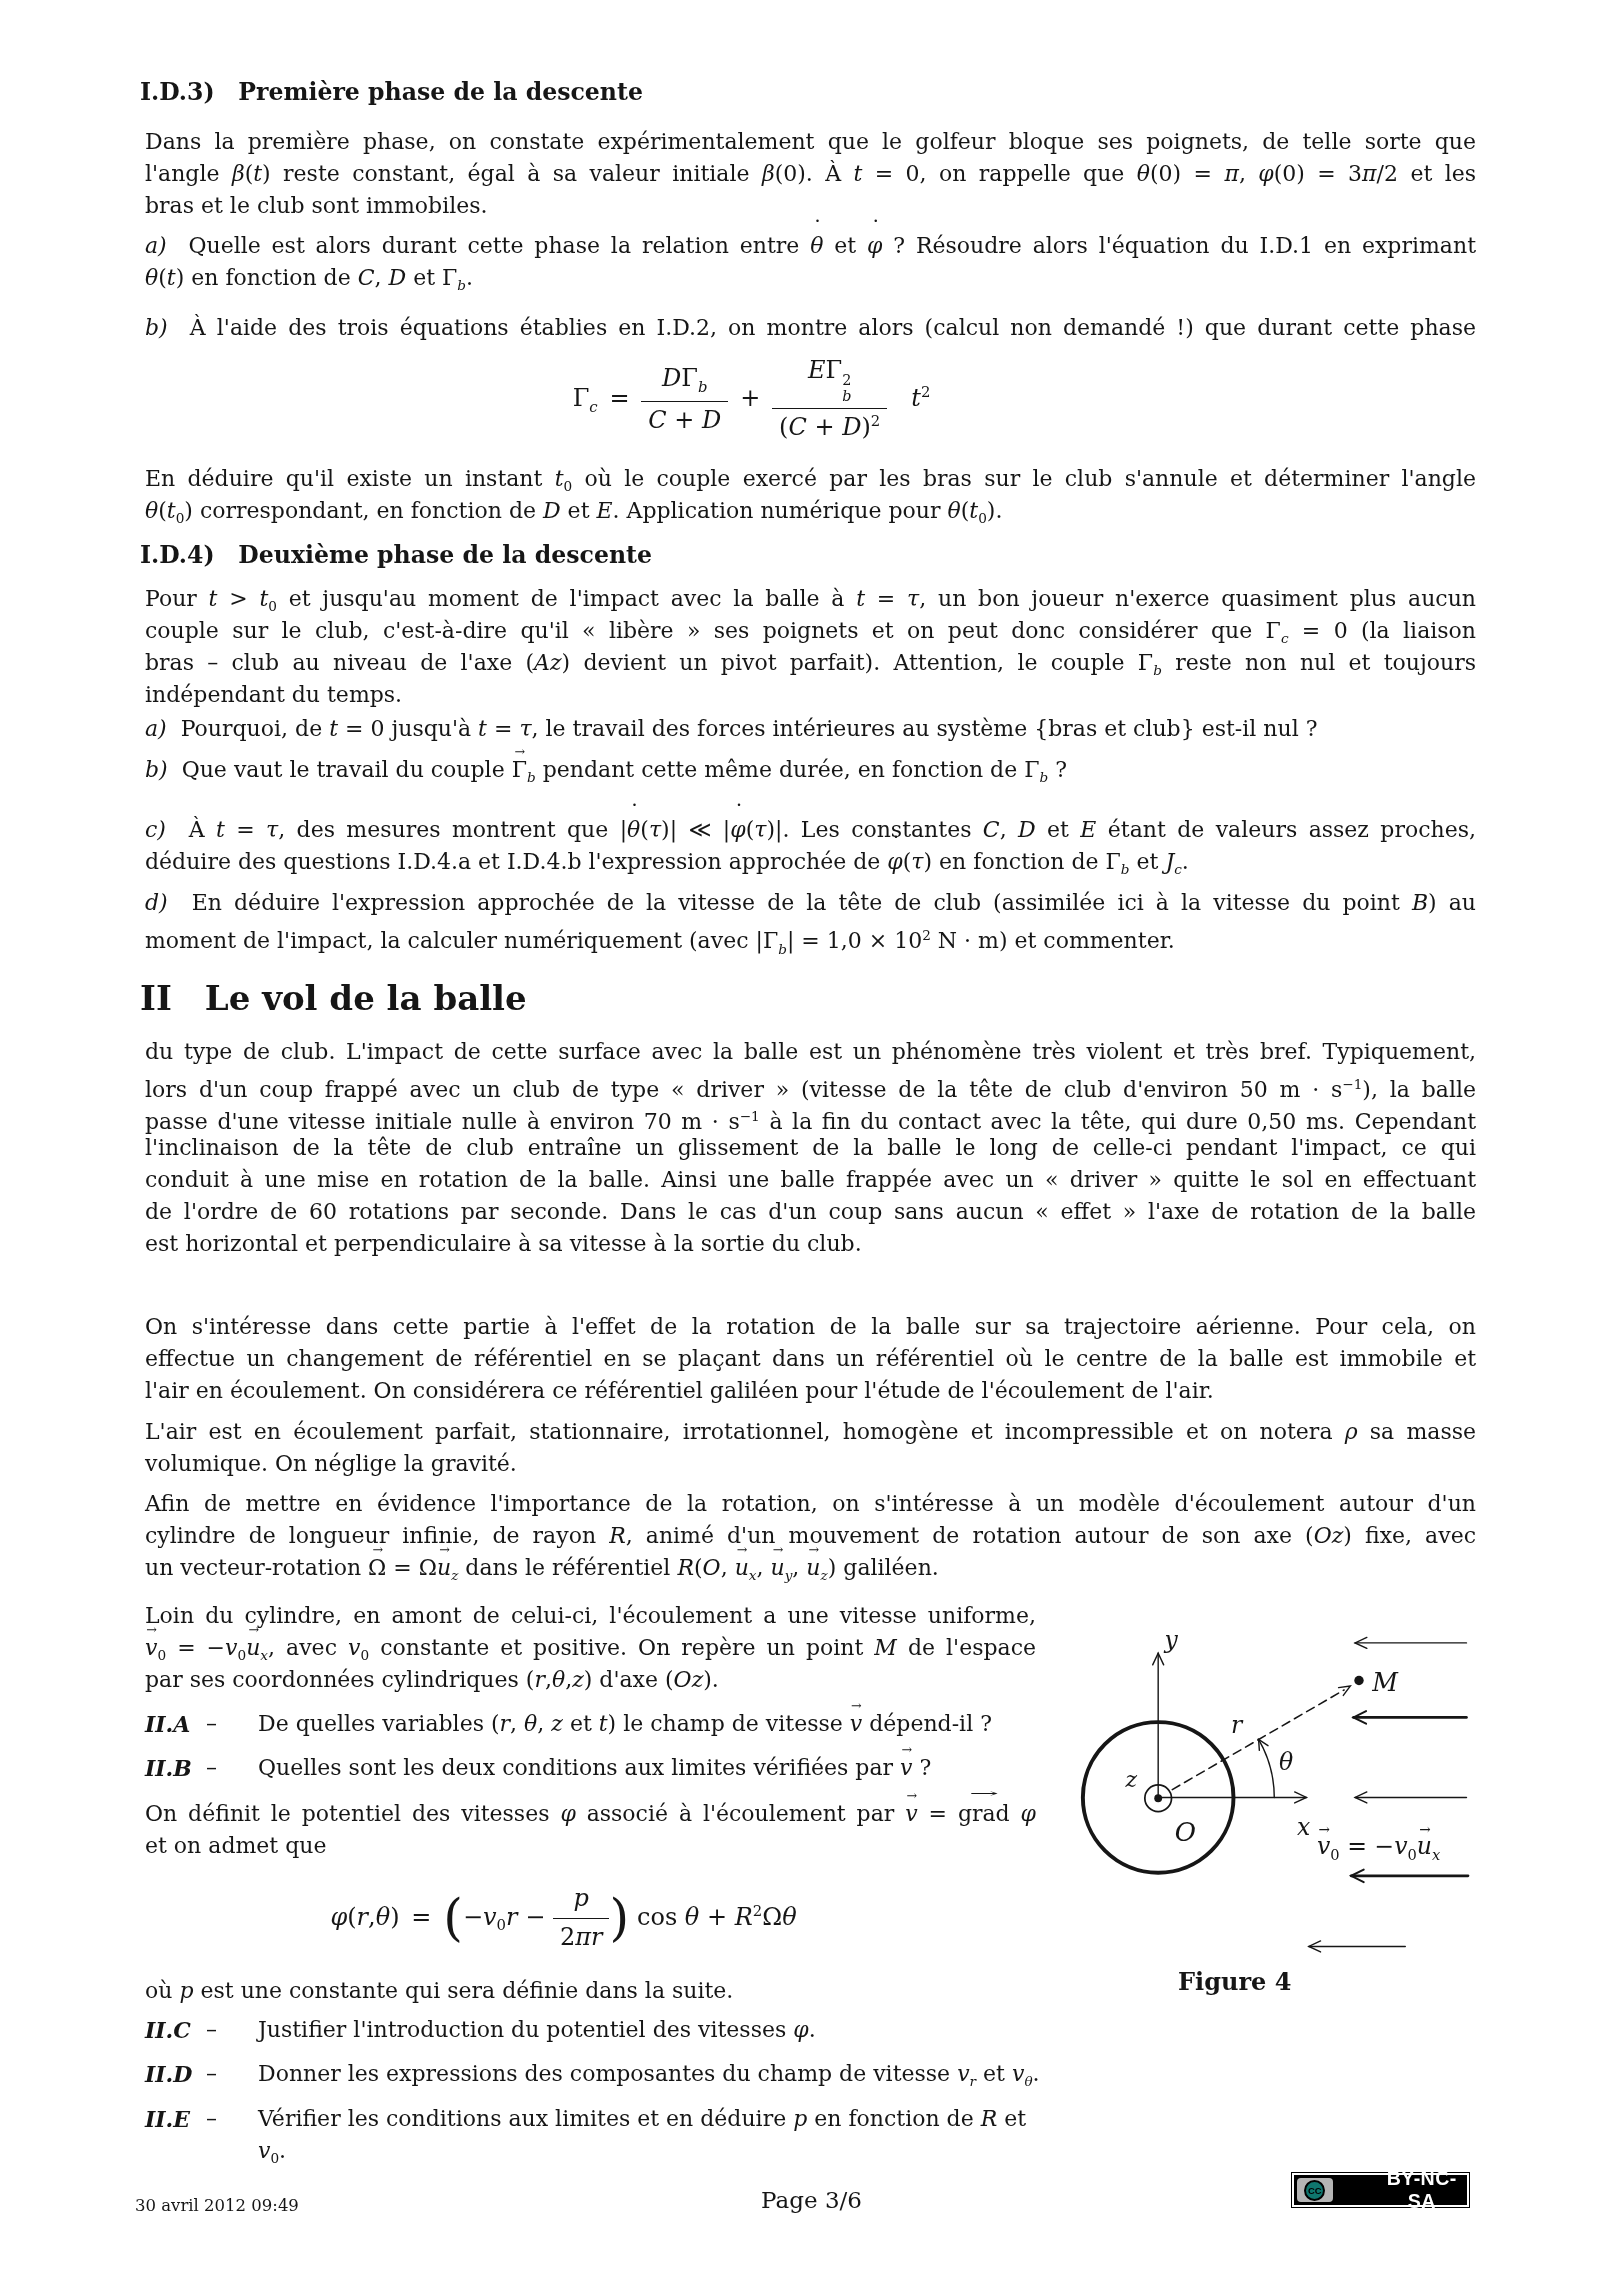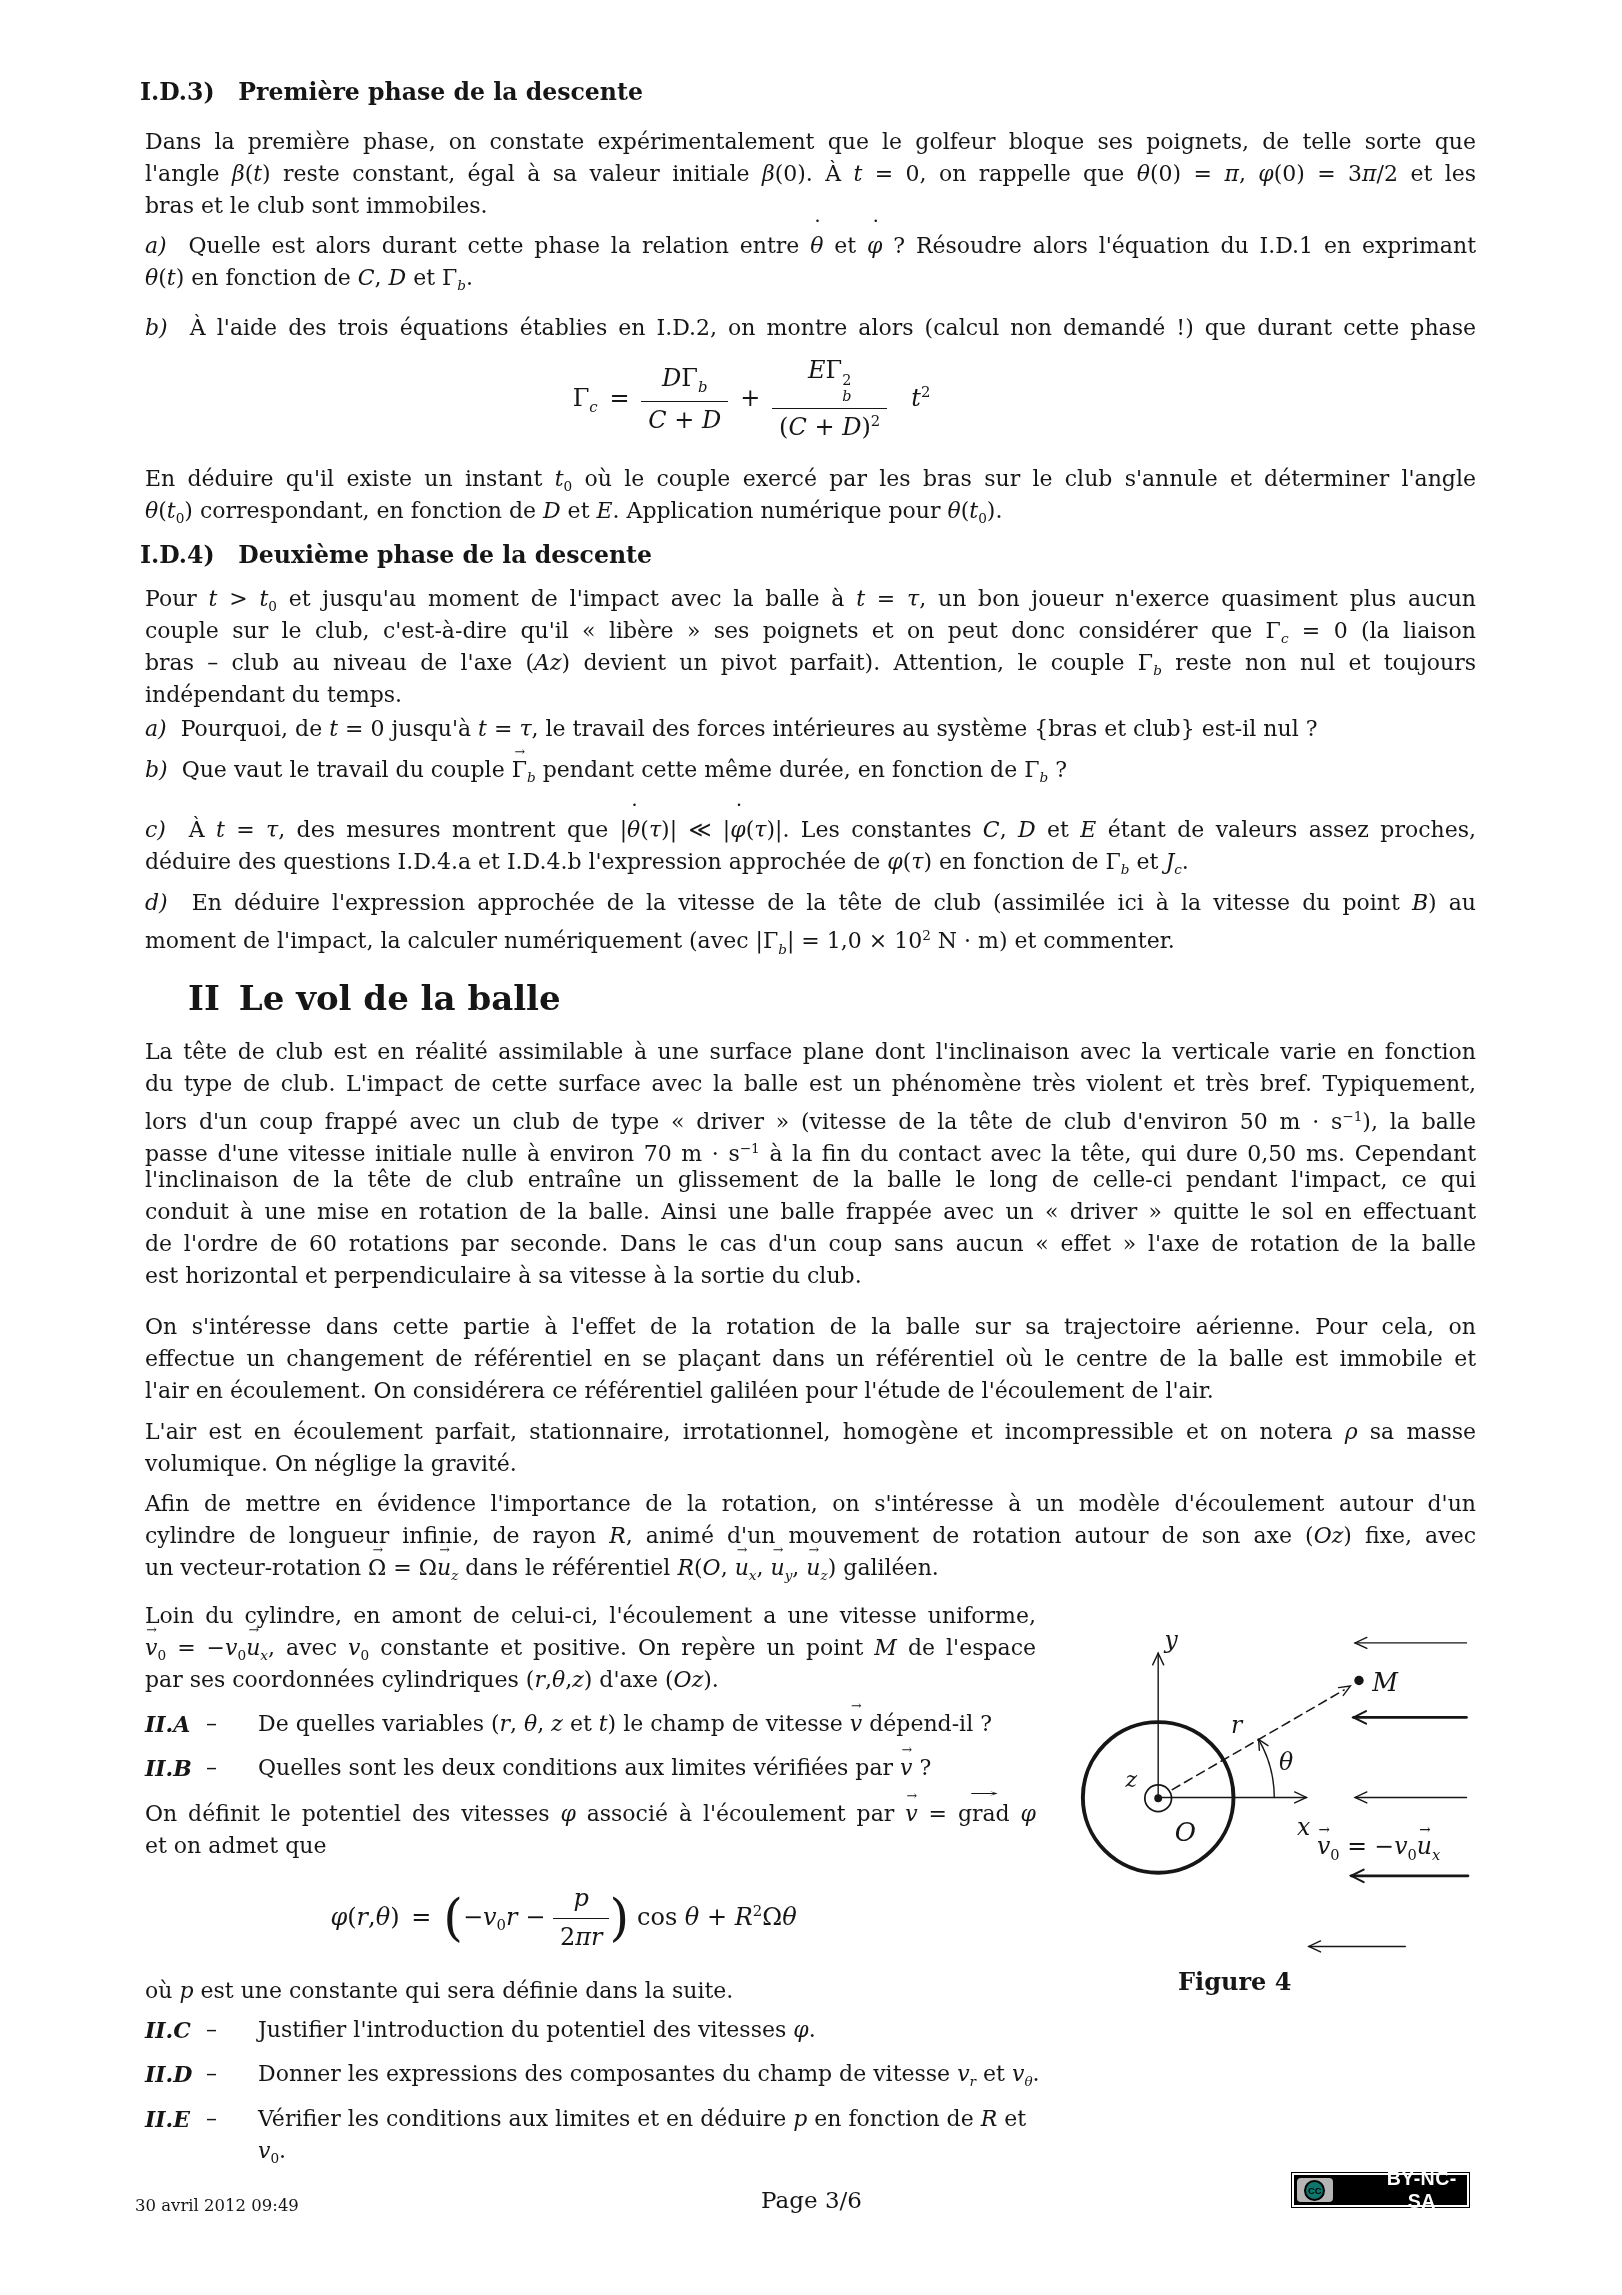--- a/index.html
+++ b/index.html
@@ -22,21 +22,21 @@
   
   .dot{position:relative;display:inline-block;}
   .dot::after{content:'˙';position:absolute;left:56%;transform:translateX(-50%);top:-0.52em;
               font-size:1em;font-style:normal;line-height:1;}
   
   .gvec{position:relative;display:inline-block;font-style:normal;}
   .gvec::after{content:'→';position:absolute;left:50%;top:-0.85em;transform:translateX(-50%) scaleX(3.1);
                font-size:0.52em;line-height:1;}
   
   .h3{font-weight:700;font-size:23.6px;display:flex;gap:23.6px;line-height:1.15;}
-  .h1{font-weight:700;font-size:34px;display:flex;gap:19px;line-height:1.1;margin-left:48px;}
+  .h1{font-weight:700;font-size:34px;display:flex;gap:33px;line-height:1.1;}
   
   .eq{text-align:center;font-size:24px;line-height:1.3;}
   .eqin{display:inline-block;}
   .eq .rel{margin:0 11.8px;}
   .frac{display:inline-flex;flex-direction:column;text-align:center;vertical-align:middle;}
   .fn{display:block;padding:0 7px 3.9px;}
   .fd{display:block;border-top:1.7px solid #161616;padding:3.1px 7px 0;}
   .ss{display:inline-flex;flex-direction:column;font-size:0.6em;line-height:1.12;
       vertical-align:-0.5em;text-align:left;}
   .bp{font-size:2.1em;font-weight:300;vertical-align:middle;line-height:0;}
@@ -138,21 +138,20 @@
       <div class="ln"><i>d)</i>&nbsp; En déduire l'expression approchée de la vitesse de la tête de club (assimilée ici à la vitesse du point <i>B</i>) au</div>
       <div class="ln last">moment de l'impact, la calculer numériquement (avec |Γ<sub><i>b</i></sub>| = 1,0 × 10<sup>2</sup> N · m) et commenter.</div>
     </div>
 
   <div class="blk h1" style="left:140px;top:980px;">
     <span>II</span>
     <span>Le vol de la balle</span>
   </div>
 
   <div class="blk para" style="left:145px;top:1036px;">
-      <div class="ln">La tête de club est en réalité assimilable à une surface plane dont l'inclinaison avec la verticale varie en fonction</div>
       <div class="ln">du type de club. L'impact de cette surface avec la balle est un phénomène très violent et très bref. Typiquement,</div>
       <div class="ln">lors d'un coup frappé avec un club de type « driver » (vitesse de la tête de club d'environ 50 m · s<sup>−1</sup>), la balle</div>
       <div class="ln">passe d'une vitesse initiale nulle à environ 70 m · s<sup>−1</sup> à la fin du contact avec la tête, qui dure 0,50 ms. Cependant</div>
       <div class="ln">l'inclinaison de la tête de club entraîne un glissement de la balle le long de celle-ci pendant l'impact, ce qui</div>
       <div class="ln">conduit à une mise en rotation de la balle. Ainsi une balle frappée avec un « driver » quitte le sol en effectuant</div>
       <div class="ln">de l'ordre de 60 rotations par seconde. Dans le cas d'un coup sans aucun « effet » l'axe de rotation de la balle</div>
       <div class="ln last">est horizontal et perpendiculaire à sa vitesse à la sortie du club.</div>
     </div>
 
   <div class="blk para" style="left:145px;top:1311px;">

